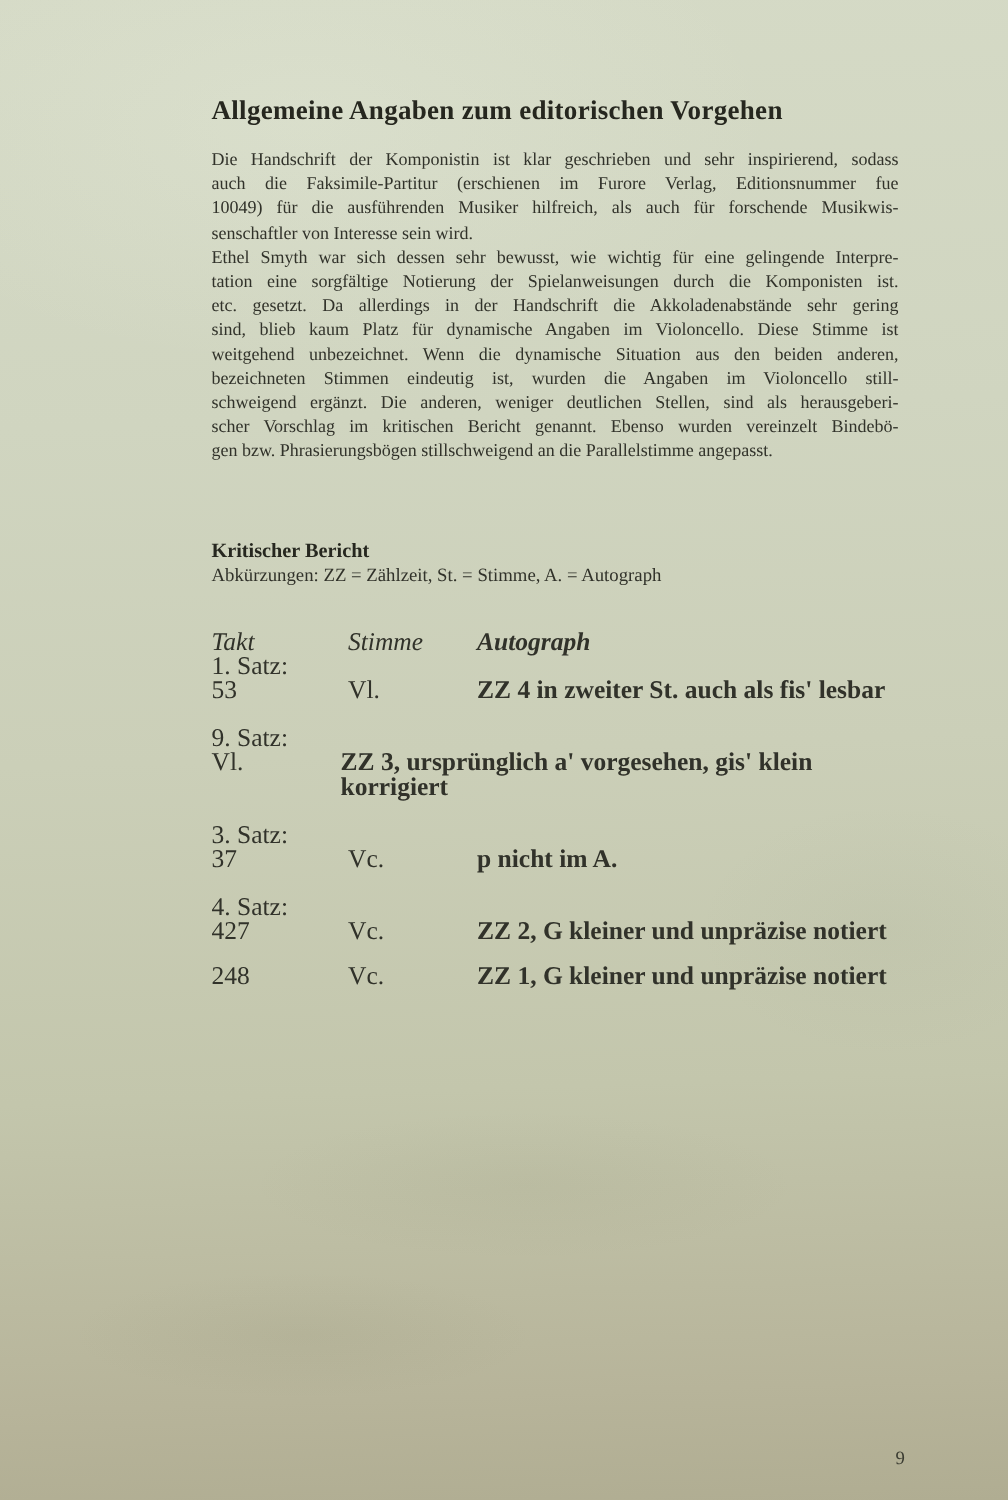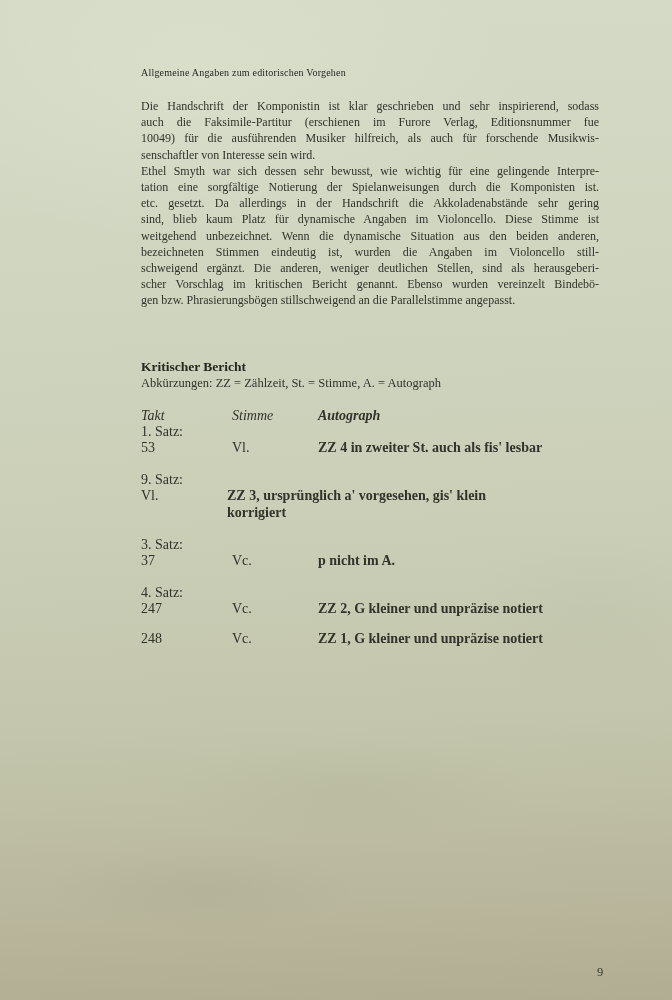--- a/index.html
+++ b/index.html
@@ -23,23 +23,23 @@
       linear-gradient(178deg, #d5dac6 0%, #d0d5c0 28%, #cbcfb8 50%, #c3c6ac 72%, #b7b49a 92%, #b0ad92 100%);
   }
   .content {
     position: absolute;
     left: 141px;
     top: 64px;
     width: 458px;
   }
   h1.section-heading {
     margin: 0 0 16px 0;
-    font-size: 10px;
+    font-size: 18px;
     line-height: 18px;
-    font-weight: normal;
+    font-weight: bold;
     letter-spacing: 0.2px;
     color: #26271f;
   }
   .para { font-size: 12px; }
   .tline {
     line-height: 16.2px;
     text-align: justify;
     text-align-last: justify;
     overflow: hidden;
     white-space: nowrap;
@@ -50,22 +50,22 @@
     font-size: 13.5px;
     line-height: 17px;
     font-weight: bold;
     color: #26271f;
   }
   .abbrev-line {
     font-size: 12.5px;
     line-height: 17px;
   }
   .report-table {
-    margin-top: 16px;
-    font-size: 14px;
+    margin-top: 28px;
+    font-size: 17px;
   }
   .trow { display: flex; line-height: 16.2px; }
   .trow.spaced { margin-top: 13px; }
   .tcell { white-space: pre-line; }
   .tcell.c0 { width: 91px; flex: 0 0 91px; }
   .tcell.c1 { width: 86px; flex: 0 0 86px; }
   .tcell.c2 { flex: 1 1 auto; font-weight: bold; }
   .trow.header .tcell { font-style: italic; }
   .group-label { line-height: 16.2px; }
   .group-label + .trow { margin-top: 0; }
@@ -129,21 +129,21 @@
 korrigiert</div>
             </div>
             <div class="group-label">3. Satz:</div>
             <div class="trow">
               <div class="tcell c0">37</div>
               <div class="tcell c1">Vc.</div>
               <div class="tcell c2">p nicht im A.</div>
             </div>
             <div class="group-label">4. Satz:</div>
             <div class="trow">
-              <div class="tcell c0">247</div>
+              <div class="tcell c0">427</div>
               <div class="tcell c1">Vc.</div>
               <div class="tcell c2">ZZ 2, G kleiner und unpräzise notiert</div>
             </div>
             <div class="trow spaced">
               <div class="tcell c0">248</div>
               <div class="tcell c1">Vc.</div>
               <div class="tcell c2">ZZ 1, G kleiner und unpräzise notiert</div>
             </div>
           </div>
       </div>

